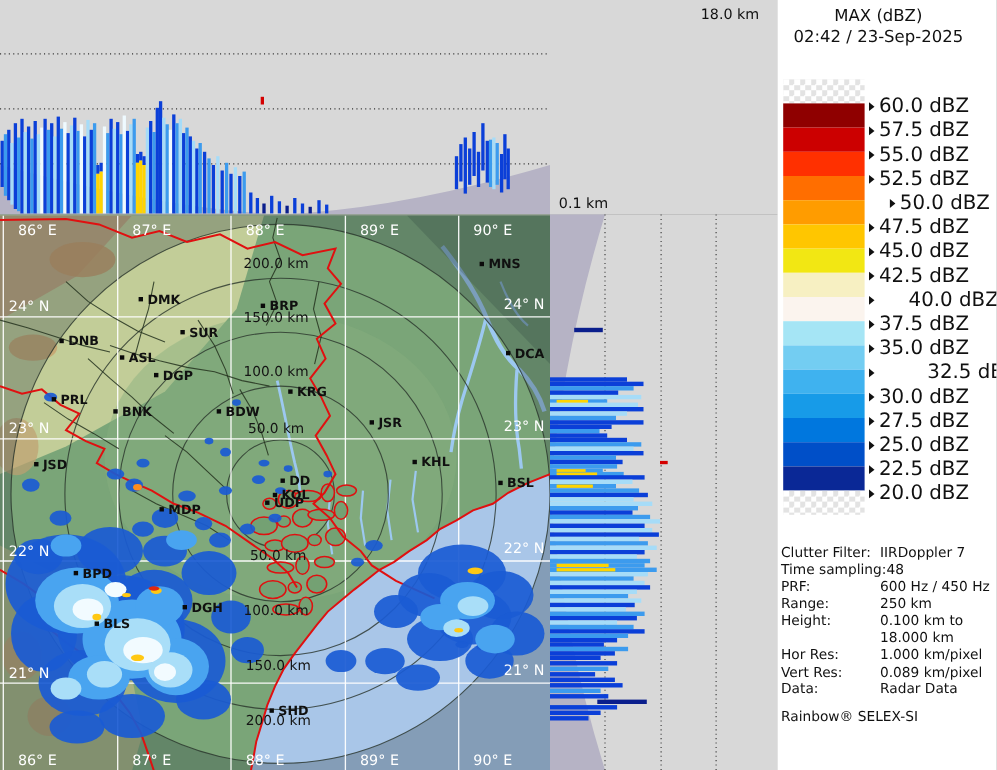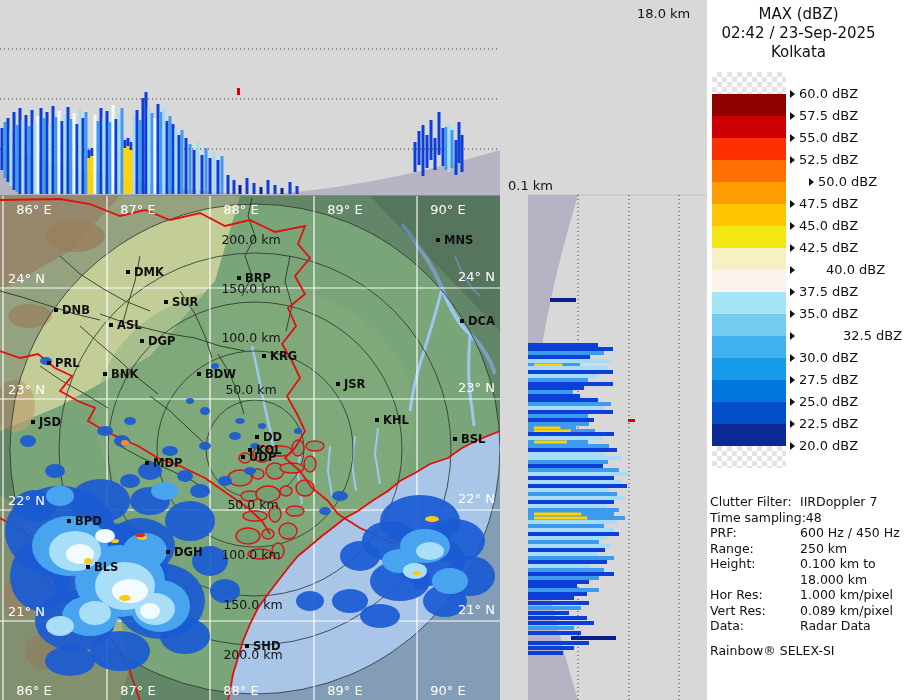--- a/index.html
+++ b/index.html
@@ -1,29 +1,29 @@
 <!DOCTYPE html>
 <html><head>
 <meta charset="utf-8">
 <style>
   html,body{margin:0;padding:0;background:#D6D6D6;font-family:"DejaVu Sans","Liberation Sans",sans-serif;}
   .stage{position:relative;width:906px;height:700px;background:#D6D6D6;overflow:hidden;}
   .panel{position:absolute;}
   #top-panel{left:0;top:0;width:500px;height:195px;background:#D8D8D8;}
-  #right-panel{left:500px;top:0;width:207px;height:700px;background:#D8D8D8;padding-left:28px;}
+  #right-panel{left:500px;top:0;width:207px;height:700px;background:#D8D8D8;}
   #map-panel{left:0;top:195px;width:500px;height:505px;background:#7AA578;border-top:1px solid #8a8a8a;box-sizing:border-box;}
   #legend-panel{left:707px;top:0;width:199px;height:700px;background:#FFFFFF;}
   svg{display:block;}
   .axis-label{position:absolute;font-size:13px;color:#111;white-space:nowrap;}
   .lgd-title{ text-align:center;font-size:15px;color:#111;line-height:19px;}
   .lgd-title-wrap{position:absolute;left:0;top:5px;width:183px;}
   #scale-swatches{position:absolute;left:5px;top:72px;width:74px;}
   .band{width:74px;height:22px;}
   .checker{background-image:conic-gradient(#e3e3e3 25%,#ffffff 0 50%,#e3e3e3 0 75%,#ffffff 0);background-size:10px 10px;}
-  .scale-label{position:absolute;left:83px;font-size:13px;color:#111;white-space:nowrap;display:flex;align-items:center;}
+  .scale-label{position:absolute;left:83px;font-size:18px;color:#111;white-space:nowrap;display:flex;align-items:center;}
   .tri{width:0;height:0;border-left:5px solid #111;border-top:4px solid transparent;border-bottom:4px solid transparent;display:inline-block;margin-right:4px;}
   #meta-block{position:absolute;left:3px;top:494px;width:194px;font-size:12.5px;color:#111;}
   .mrow{display:flex;line-height:15.5px;white-space:nowrap;}
   .mlabel{display:inline-block;min-width:90px;}
   .mfooter{margin-top:9px;white-space:nowrap;}
 </style>
 </head>
 <body>
 
 <div class="stage">
@@ -466,21 +466,20 @@
         <text x="94" y="375" font-size="11.5px" font-weight="600" fill="#101010">BLS</text>
         <rect x="245" y="448" width="4" height="4" fill="#0A0A0A"></rect>
         <text x="253" y="454" font-size="11.5px" font-weight="600" fill="#101010">SHD</text>
       </svg>
   </div>
 
   <div class="panel" id="legend-panel">
     <div class="lgd-title-wrap">
       <div class="lgd-title">MAX (dBZ)</div>
       <div class="lgd-title">02:42 / 23-Sep-2025</div>
-      <div class="lgd-title">Kolkata</div>
     </div>
     <div id="scale-swatches">
         <div class="band checker"></div>
         <div class="band" style="background: rgb(143, 0, 0);"></div>
         <div class="band" style="background: rgb(204, 0, 0);"></div>
         <div class="band" style="background: rgb(255, 48, 0);"></div>
         <div class="band" style="background: rgb(255, 110, 0);"></div>
         <div class="band" style="background: rgb(255, 156, 0);"></div>
         <div class="band" style="background: rgb(255, 198, 0);"></div>
         <div class="band" style="background: rgb(242, 231, 19);"></div>

